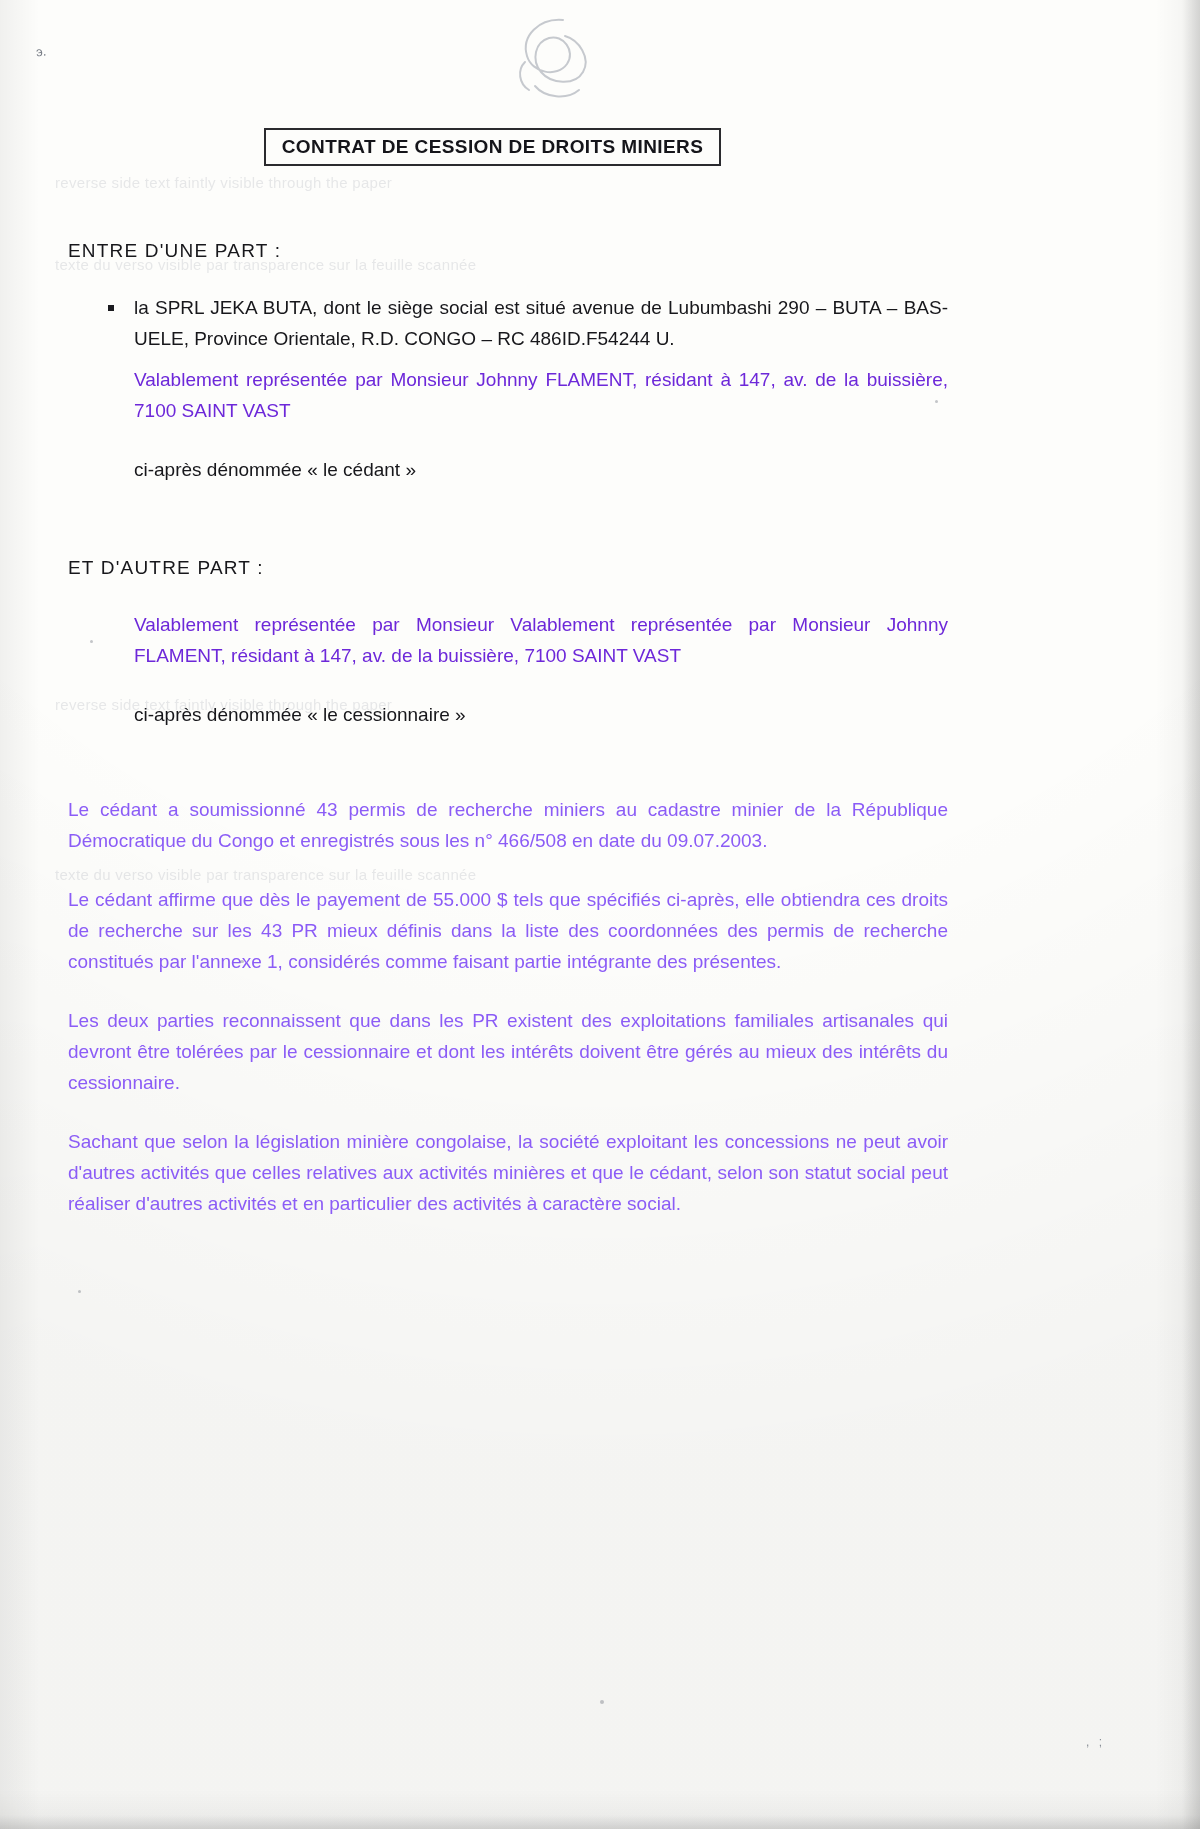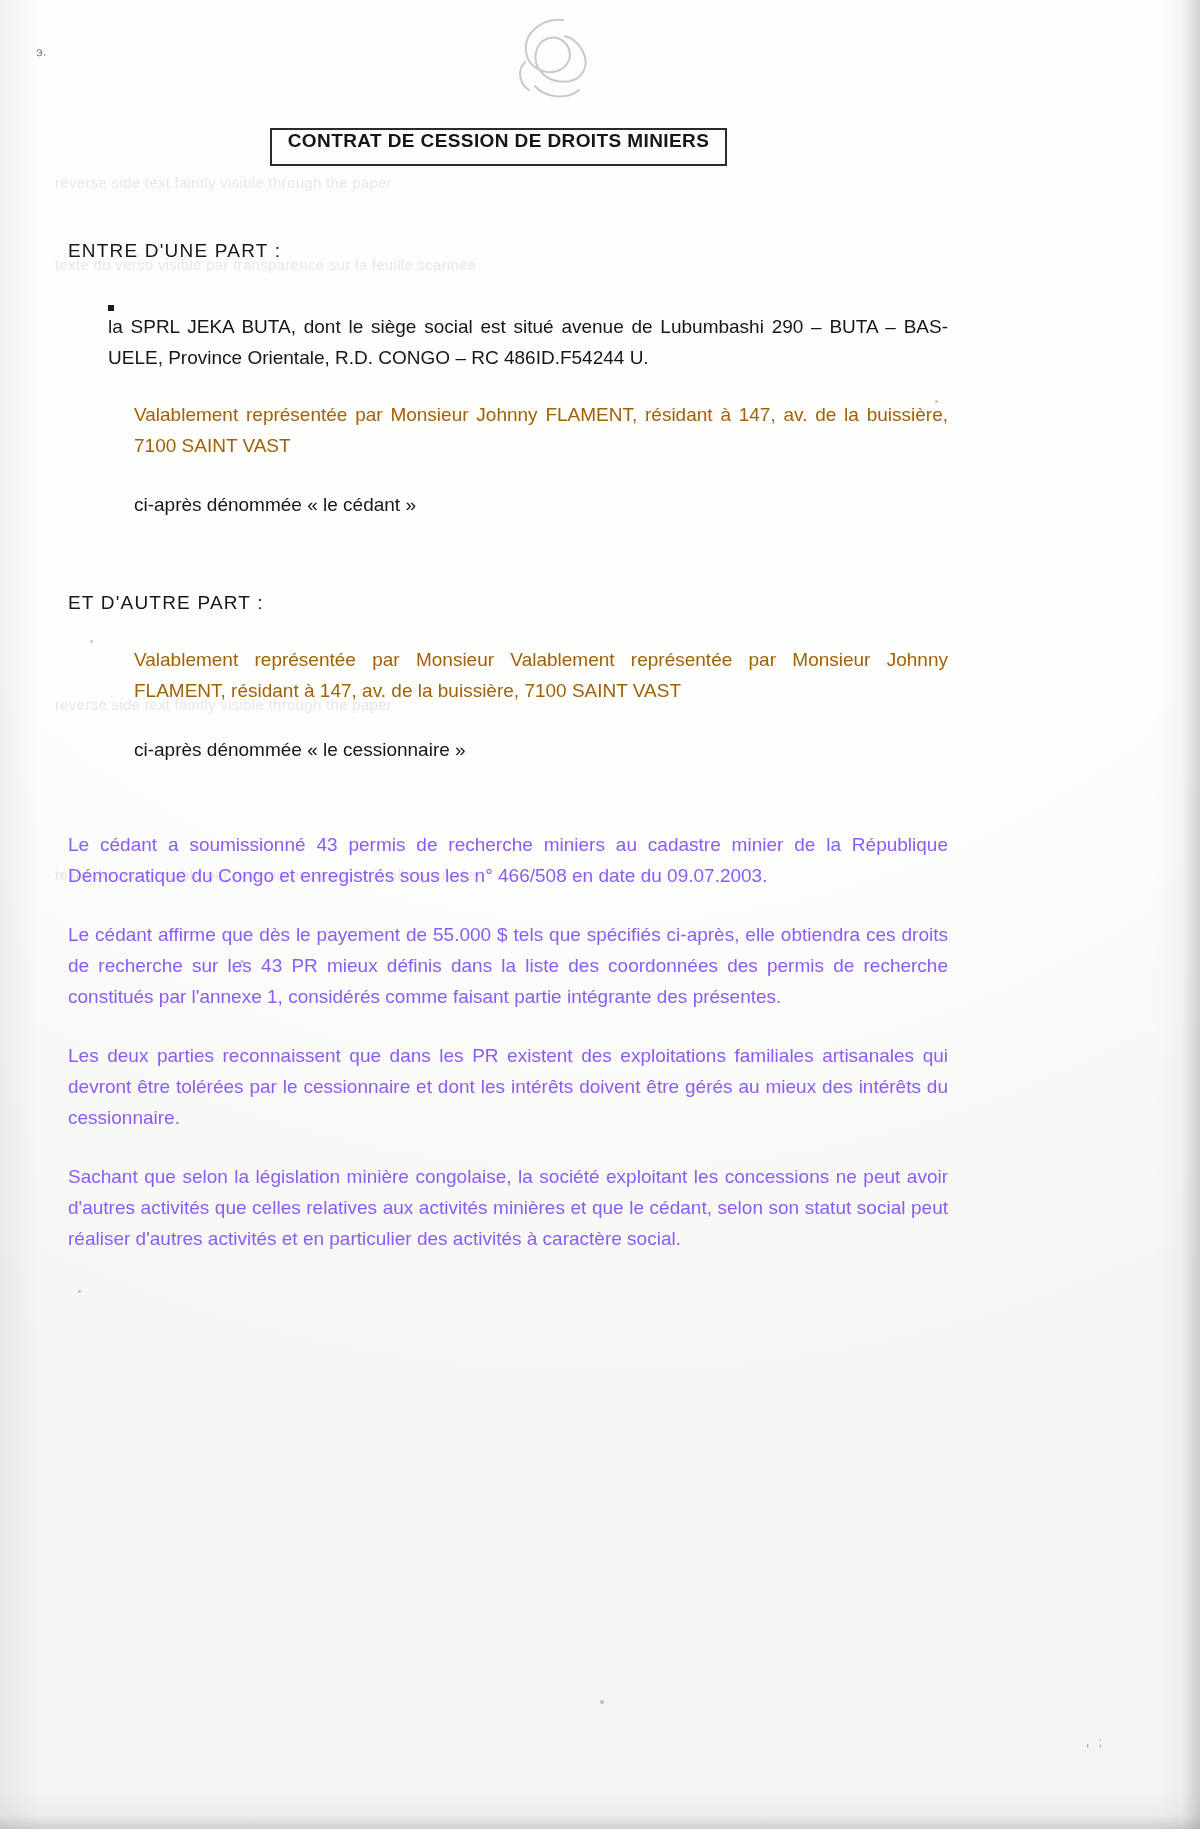--- a/index.html
+++ b/index.html
@@ -76,27 +76,27 @@
     position: absolute;
     left: 505px;
     top: 12px;
     width: 110px;
     height: 95px;
     opacity: 0.55;
   }
 
   .title-box {
     position: absolute;
-    left: 270px;
+    left: 264px;
     top: 128px;
     width: 453px;
     height: 34px;
     border: 2px solid #2a2a2e;
     display: flex;
-    align-items: flex-start;
+    align-items: center;
     justify-content: center;
   }
   .title-box span {
     font-size: 19px;
     font-weight: 700;
     letter-spacing: 0.4px;
     color: #15151a;
   }
 
   .content {
@@ -111,43 +111,42 @@
     letter-spacing: 1.2px;
     color: #17171b;
     margin: 0 0 30px 0;
   }
 
   .bullet-row {
     display: flex;
     align-items: flex-start;
     margin-left: 40px;
     margin-bottom: 6px;
-    flex-direction: column;
   }
   .bullet-sq {
     flex: 0 0 auto;
     width: 6px;
     height: 6px;
     background: #1b1b1f;
     margin-top: 13px;
     margin-right: 20px;
   }
   .bullet-text {
     font-size: 19px;
     line-height: 31px;
     color: #17171b;
     text-align: justify;
   }
   .sub-para {
     margin-left: 66px;
     font-size: 19px;
     line-height: 31px;
-    color: #a16207;
-    text-align: justify;
-    margin-top: 26px;
+    color: #6d28d9;
+    text-align: justify;
+    margin-top: 10px;
   }
   .denom {
     margin-left: 66px;
     margin-top: 28px;
     font-size: 19px;
     line-height: 31px;
     color: #17171b;
   }
 
   .gap-1 { height: 72px; }

